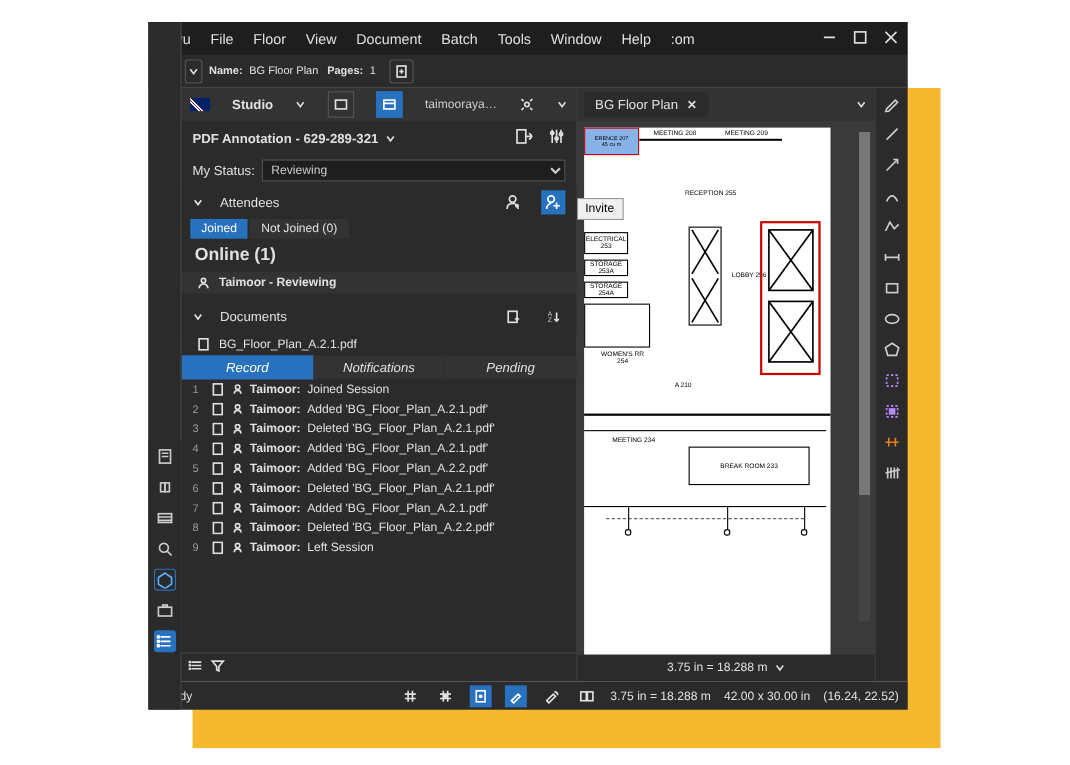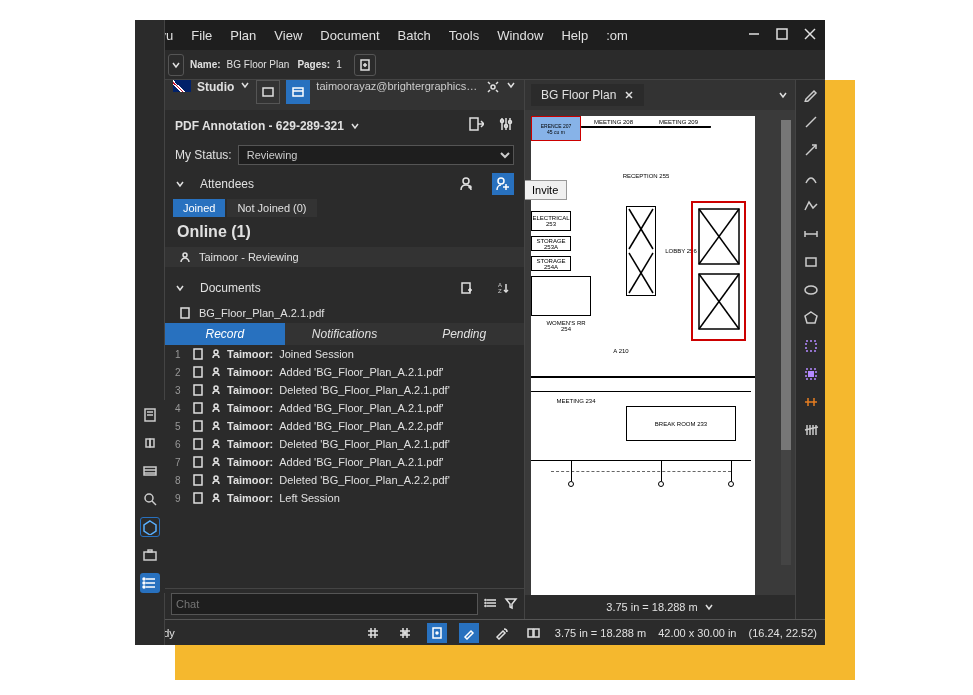--- a/index.html
+++ b/index.html
@@ -12,37 +12,37 @@
 .win-controls svg { width: 14px; height: 14px; }
 .toolbar-row { display: flex; align-items: center; height: 30px; background: #2b2b2b; padding: 0 5px; gap: 6px; border-bottom: 1px solid #444; }
 .toolbar-btn { display: inline-flex; align-items: center; justify-content: center; width: 22px; height: 22px; border: 1px solid #555; border-radius: 3px; }
 .name-label { font-size: 10px; }
 .main-area { flex: 1; display: flex; overflow: hidden; }
 .left-icons { width: 30px; background: #2b2b2b; display: flex; flex-direction: column; align-items: center; padding-top: 5px; gap: 8px; border-right: 1px solid #444; }
 .left-icons .licon { width: 20px; height: 20px; display: flex; align-items: center; justify-content: center; color: #ccc; }
 .left-icons .licon.active { background: #2871bf; border-radius: 3px; }
 .left-icons .licon.sel { border: 1px solid #2871bf; border-radius: 3px; }
 .studio-panel { width: 360px; background: #2b2b2b; display: flex; flex-direction: column; border-right: 1px solid #444; }
-.panel-header { display: flex; height: 30px; padding: 0 8px; gap: 6px; background: #333; }
+.panel-header { display: flex; align-items: center; height: 30px; padding: 0 8px; gap: 20px; background: #333; }
 .flag { width: 18px; height: 12px; background: linear-gradient(45deg,#012169 25%,#fff 25%,#fff 30%,#c8102e 30%,#c8102e 35%,#fff 35%,#fff 40%,#012169 40%); }
 .bold { font-weight: bold; }
 .email-row { font-size: 11px; color: #ccc; overflow: hidden; white-space: nowrap; text-overflow: ellipsis; flex: 1; }
 .icon-box { width: 24px; height: 24px; display: inline-flex; align-items: center; justify-content: center; border: 1px solid #555; background: #333; }
 .icon-box.blue { background: #2871bf; border-color: #2871bf; }
 .session-row { display: flex; align-items: center; padding: 6px 10px; gap: 6px; }
 .status-row { display: flex; align-items: center; padding: 4px 10px; gap: 6px; }
 .status-select { flex: 1; background: #1e1e1e; border: 1px solid #555; color: #ccc; padding: 2px 4px; font-size: 11px; height: 20px; }
 .section-header { display: flex; align-items: center; padding: 4px 10px; gap: 15px; background: #2b2b2b; }
 .section-header .spacer { flex: 1; }
 .section-header .hicon { width: 22px; height: 22px; display: flex; align-items: center; justify-content: center; }
 .tabs-row { display: flex; padding: 0 8px; gap: 2px; }
 .tab-btn { padding: 3px 10px; font-size: 11px; background: #333; cursor: pointer; }
 .tab-btn.active { background: #2871bf; color: #fff; }
 .online-row { padding: 6px 12px; font-weight: bold; font-size: 16px; }
-.attendee-row { display: flex; align-items: flex-end; padding: 4px 14px; gap: 8px; background: #333; font-size: 11px; }
+.attendee-row { display: flex; align-items: flex-end; padding: 4px 14px; gap: 8px; background: #333; font-size: 11px; font-weight: bold; }
 .doc-row { display: flex; align-items: center; padding: 4px 14px; gap: 8px; font-size: 11px; }
 .tabs3 { display: flex; font-style: italic; }
 .tabs3 .t3 { flex: 1; text-align: center; padding: 4px 0; font-size: 12px; background: #333; cursor: pointer; }
 .tabs3 .t3.active { background: #2871bf; color: #fff; }
 .record-list { flex: 1; overflow: hidden; }
 .record-row { display: flex; align-items: center; padding: 3px 10px; gap: 6px; font-size: 11px; }
 .record-row .num { width: 10px; color: #999; font-size: 10px; }
 .record-row .ricon { width: 14px; }
 .chat-row { display: flex; align-items: center; padding: 4px 6px; gap: 6px; border-top: 1px solid #444; }
 .chat-input { flex: 1; background: #1e1e1e; border: 1px solid #555; color: #ccc; padding: 2px 4px; font-size: 11px; height: 22px; }
@@ -65,21 +65,21 @@
 </head>
 <body>
 
 <div class="yellow-bg"></div>
 
 <div class="app-window">
 
   <div class="menu-bar">
     <span>Revu</span>
     <span>File</span>
-    <span>Plan</span>
+    <span>Floor</span>
     <span>View</span>
     <span>Document</span>
     <span>Batch</span>
     <span>Tools</span>
     <span>Window</span>
     <span>Help</span>
     <span>:om</span>
     <div class="win-controls">
       <span><svg viewBox="0 0 14 14">
             <line x1="2" y1="7" x2="12" y2="7"></line>
@@ -412,21 +412,20 @@
     <svg width="10" height="10" viewBox="0 0 10 10">
               <circle cx="5" cy="3" r="2"></circle>
               <path d="M2 9c0-2 1-3 3-3s3 1 3 3"></path>
             </svg>
     <span class="bold">Taimoor:</span>
     <span>Left Session</span>
           </div>
         </div>
 
       <div class="chat-row">
-        <input class="chat-input" placeholder="Chat" style="">
         <div><svg width="14" height="14" viewBox="0 0 14 14">
               <line x1="3" y1="4" x2="12" y2="4"></line>
               <line x1="3" y1="7" x2="12" y2="7"></line>
               <line x1="3" y1="10" x2="12" y2="10"></line>
               <circle cx="1.5" cy="4" r="0.5"></circle>
               <circle cx="1.5" cy="7" r="0.5"></circle>
               <circle cx="1.5" cy="10" r="0.5"></circle>
             </svg></div>
         <div><svg width="14" height="14" viewBox="0 0 14 14">
               <polygon points="2,3 12,3 8,8 8,12 6,11 6,8"></polygon>

